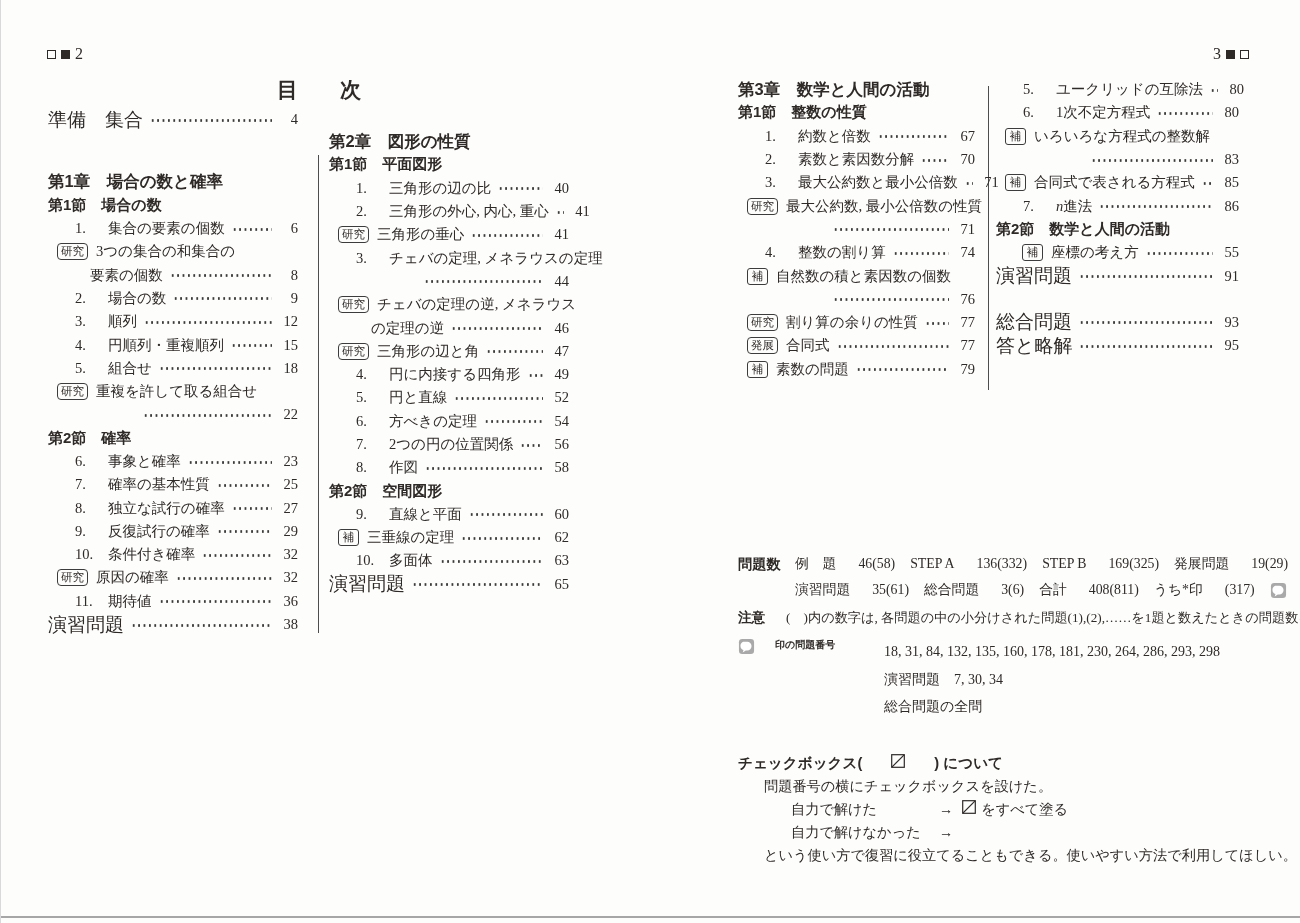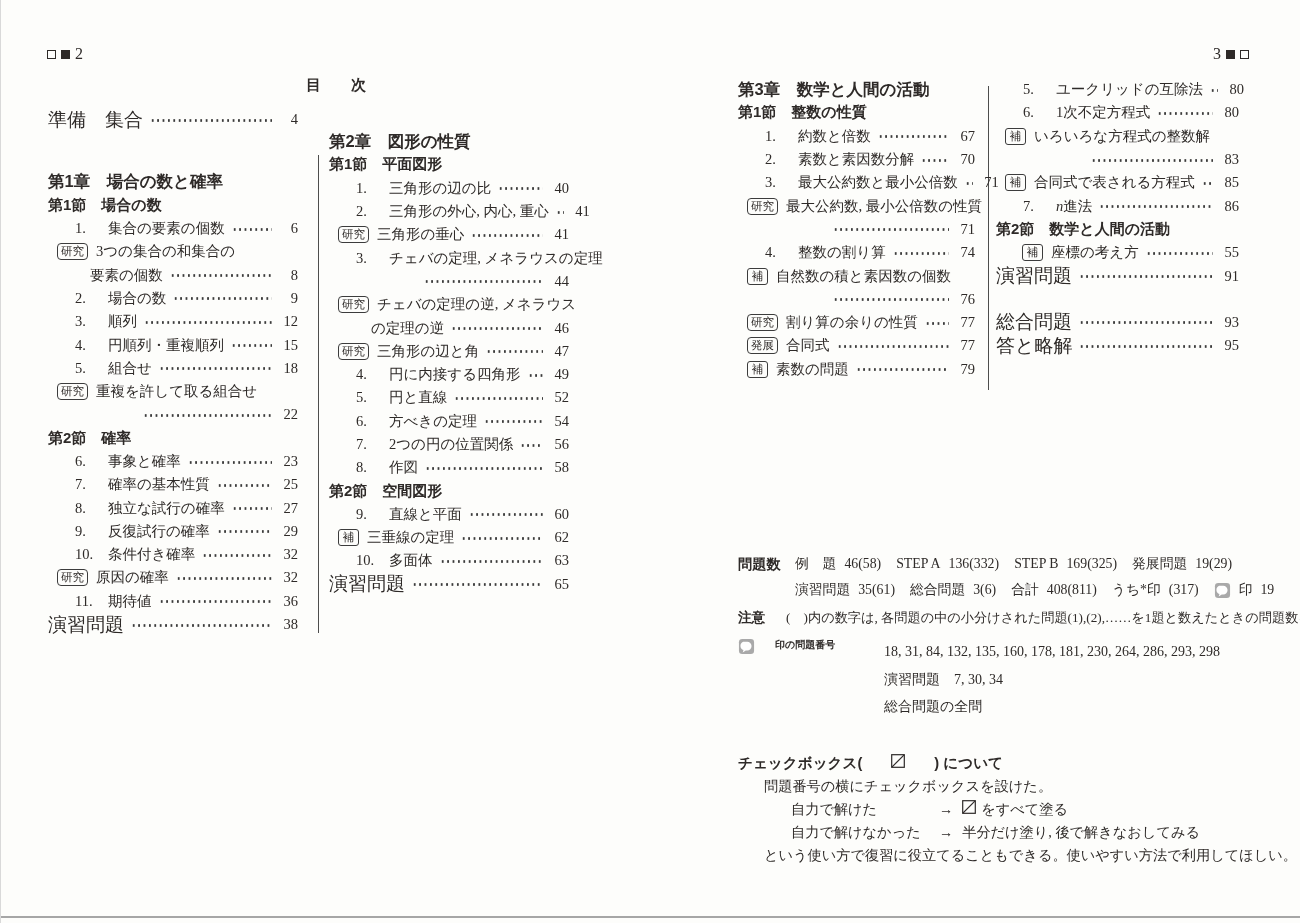--- a/index.html
+++ b/index.html
@@ -13,22 +13,22 @@
   
   .folio{position:absolute;top:46px;display:flex;align-items:center;gap:5px;font-size:16px;}
   .folio-left{left:46px;}
   .folio-right{right:52px;}
   .folio .sq{width:9px;height:9px;display:inline-block;box-sizing:border-box;}
   .sq.outline{border:1.6px solid #2e2a28;background:transparent;}
   .sq.filled{background:#2e2a28;border:1.6px solid #2e2a28;}
   .folio-num{line-height:1;}
 
   
-  .toc-title{position:absolute;left:255px;top:76px;width:160px;margin:0;text-align:center;
-    font-family:"Liberation Sans","DejaVu Sans",sans-serif;font-size:15px;font-weight:700;}
+  .toc-title{position:absolute;left:238px;top:76px;width:160px;margin:0;text-align:center;
+    font-family:"Liberation Sans","DejaVu Sans",sans-serif;font-size:21px;font-weight:700;}
 
   
   .vrule{position:absolute;width:1px;background:#4d4d4d;}
   .vrule1{left:317px;top:155px;height:478px;}
   .vrule2{left:987px;top:86px;height:304px;}
 
   
   .toc-col{position:absolute;font-size:14.5px;}
   #col1{left:47px;top:108px;width:250px;}
   #col2{left:328px;top:130px;width:240px;}
@@ -59,21 +59,21 @@
   .lead{flex:1 1 8px;min-width:8px;height:3px;margin:1px 4px 0 7px;align-self:center;
     background-image:radial-gradient(circle,#3b3b3b 1.05px,rgba(0,0,0,0) 1.35px);
     background-size:5.4px 3px;background-position:0 50%;background-repeat:repeat-x;}
   .pg{flex:none;min-width:22px;text-align:right;font-size:14.5px;}
 
   
   .stats{position:absolute;left:737px;top:551px;width:540px;font-size:13.8px;}
   .stats-row{display:flex;align-items:center;height:26px;}
   .stats-label{flex:none;width:57px;font-family:"Liberation Sans","DejaVu Sans",sans-serif;font-weight:700;font-size:14.2px;}
   .pairs{display:flex;align-items:center;gap:15px;flex-wrap:nowrap;}
-  .pair{display:flex;align-items:center;gap:8px;white-space:nowrap;}
+  .pair{display:flex;align-items:center;gap:22px;white-space:nowrap;}
   .notice-row{display:flex;margin-top:6px;font-size:13.2px;align-items:flex-start;}
   .notice-label{flex:none;width:48px;font-family:"Liberation Sans","DejaVu Sans",sans-serif;font-weight:700;font-size:13.6px;}
   .notice-text{white-space:nowrap;}
 
   .dignote{position:absolute;left:737px;top:638px;display:flex;font-size:14px;}
   .dignote-label{flex:none;width:146px;display:flex;align-items:flex-start;gap:20px;
     font-family:"Liberation Sans","DejaVu Sans",sans-serif;font-weight:700;font-size:10px;align-self:flex-start;height:27.5px;}
   .dignote-lines{line-height:27.5px;white-space:nowrap;}
 
   .checknote{position:absolute;left:737px;top:752px;font-size:14.2px;line-height:23px;}
@@ -633,19 +633,18 @@
       <span class="cn-arrow">→</span>
       <span id="cbIcon2"><svg class="cbicon" width="14" height="14" viewBox="0 0 14 14" aria-hidden="true">
     <rect x="0.7" y="0.7" width="12.6" height="12.6" fill="none" stroke="#2e2a28" stroke-width="1.2"></rect>
     <line x1="0.9" y1="13.1" x2="13.1" y2="0.9" stroke="#2e2a28" stroke-width="1.2"></line>
   </svg></span>
       <span>をすべて塗る</span>
     </div>
     <div class="cn-line">
       <span class="cn-label">自力で解けなかった</span>
       <span class="cn-arrow">→</span>
-      <span>半分だけ塗り, 後で解きなおしてみる</span>
     </div>
     <div class="cn-outro">という使い方で復習に役立てることもできる。使いやすい方法で利用してほしい。</div>
   </div>
 
   <div class="bottom-rule"></div>
 </div>
 
 </body></html>

